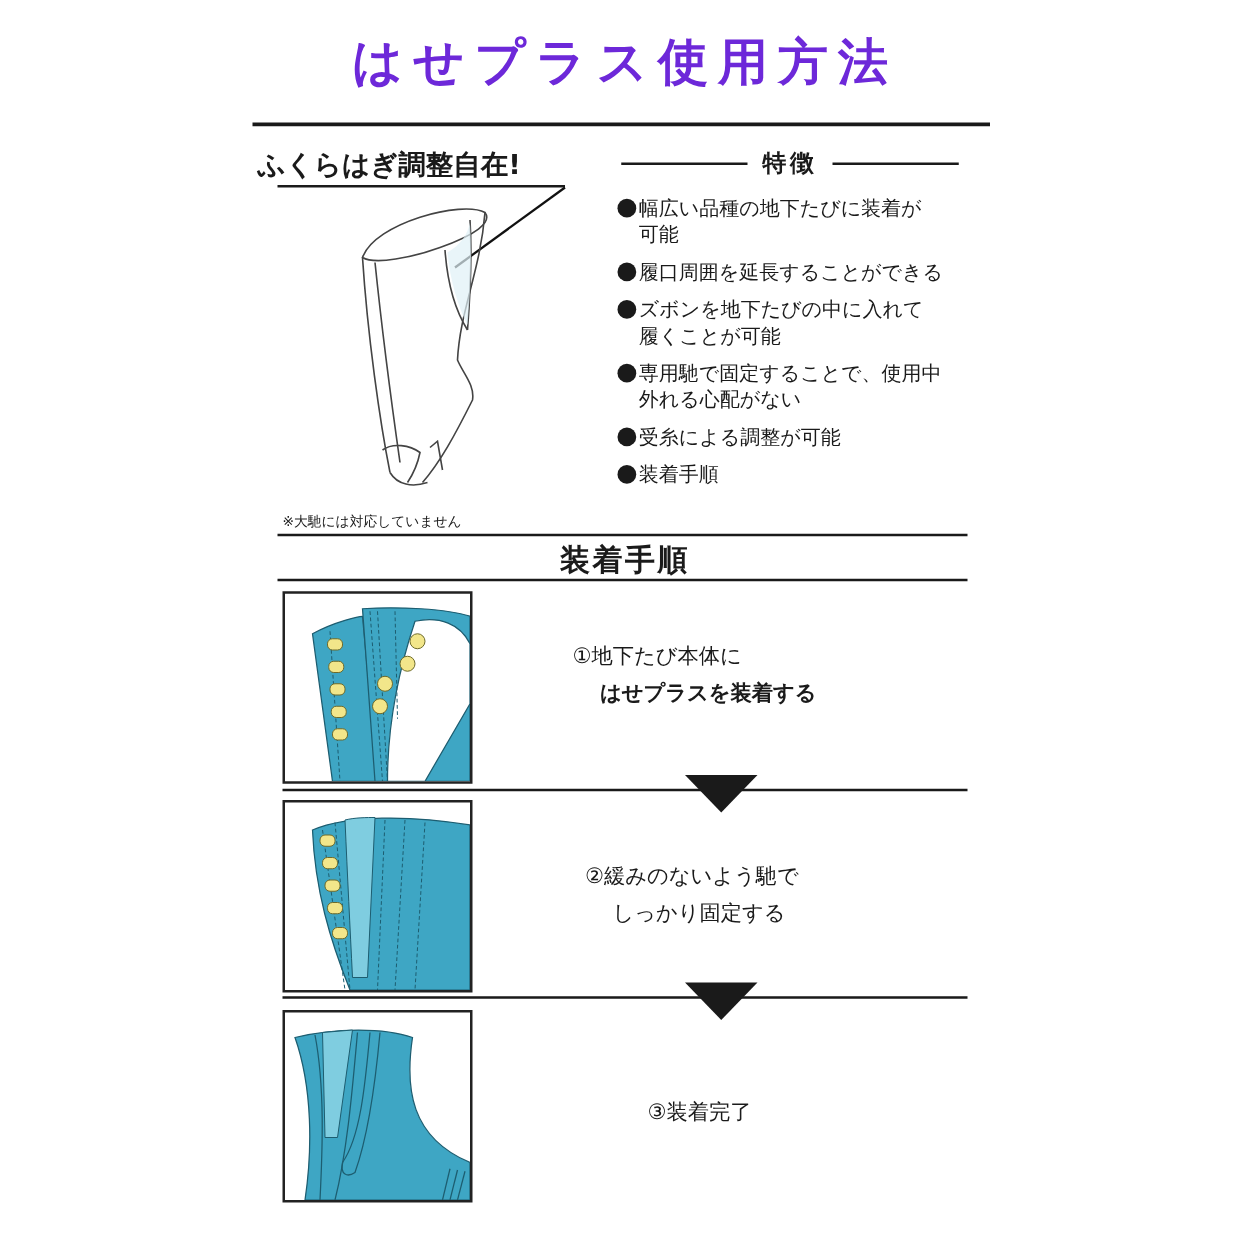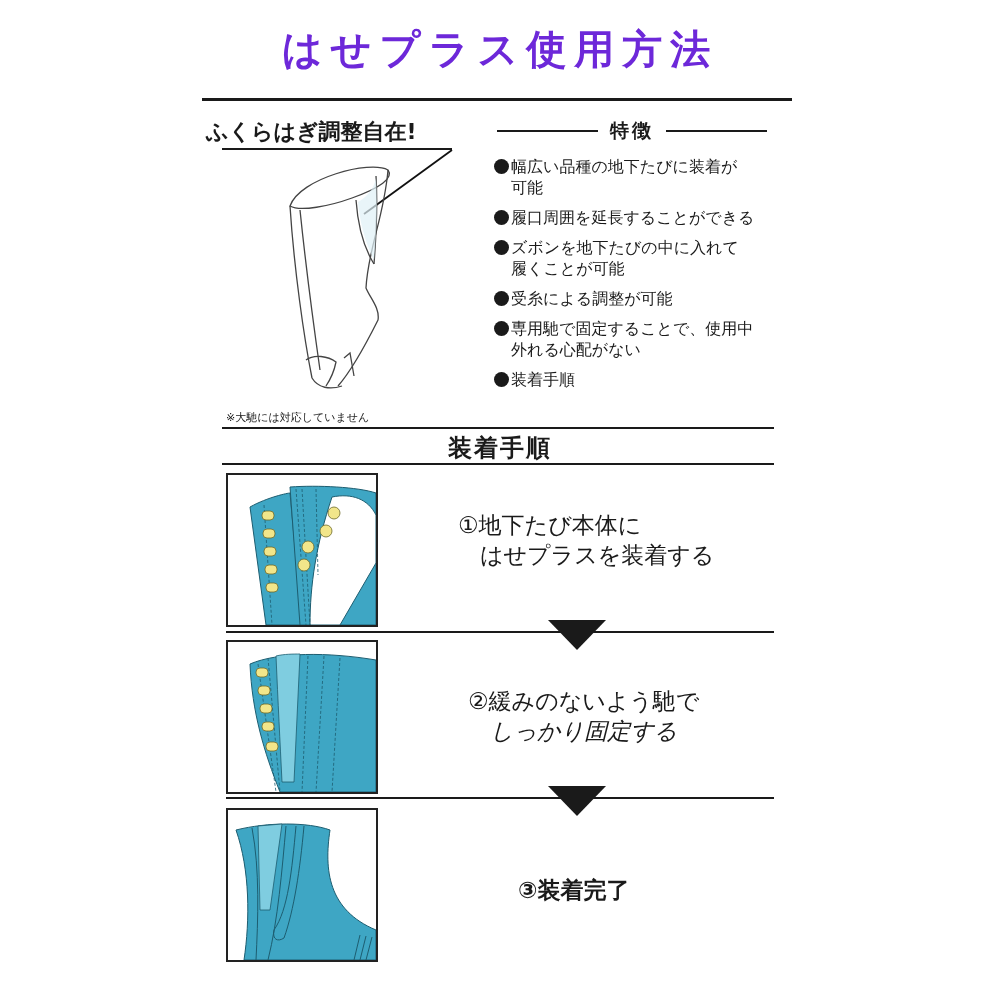--- a/index.html
+++ b/index.html
@@ -15,21 +15,21 @@
   .features-head { left: 497px; top: 118px; width: 270px; height: 26px; display:flex; align-items:center; }
   .features-head .line { flex:1; height: 1.5px; background:#1a1a1a; }
   .features-head .txt { font-size: 19px; font-weight: bold; padding: 0 12px; letter-spacing: 3px; }
   .feat-list { left: 494px; top: 156px; width: 300px; margin:0; padding:0; list-style:none; }
   .feat-list li { display:flex; font-size: 16px; line-height: 21px; margin-bottom: 9px; }
   .feat-list .bullet { width: 15px; height: 15px; border-radius: 50%; background:#1a1a1a;
                        flex: 0 0 15px; margin-top: 3px; margin-right: 2px; }
   .note { left: 226px; top: 410px; font-size: 11px; }
   .steps-title { left: 200px; width: 600px; top: 432px; text-align:center; font-size: 24px; font-weight: bold; letter-spacing: 2px; }
   .step-img { width: 148px; height: 150px; border: 2px solid #222; background:#fff; overflow:hidden; }
-  .step-text { font-size: 23px; line-height: 30px; }
+  .step-text { font-size: 17px; line-height: 30px; }
   .arrow { width: 0; height: 0; border-left: 29px solid transparent; border-right: 29px solid transparent;
            border-top: 30px solid #1a1a1a; }
 </style>
 </head>
 <body>
 
 <div class="abs title">はせプラス使用方法</div>
 <div class="abs hr" style="left:202px; top:98px; width:590px; height:3px;"></div>
 
 <div class="abs calf-label">ふくらはぎ調整自在!</div>
@@ -65,25 +65,25 @@
   <li>
     <span class="bullet"></span>
     <span>履口周囲を延長することができる</span>
   </li>
   <li>
     <span class="bullet"></span>
     <span><span>ズボンを地下たびの中に入れて</span><br><span>履くことが可能</span></span>
   </li>
   <li>
     <span class="bullet"></span>
-    <span>受糸による調整が可能</span>
+    <span><span>専用馳で固定することで、使用中</span><br><span>外れる心配がない</span></span>
   </li>
   <li>
     <span class="bullet"></span>
-    <span><span>専用馳で固定することで、使用中</span><br><span>外れる心配がない</span></span>
+    <span>受糸による調整が可能</span>
   </li>
   <li>
     <span class="bullet"></span>
     <span>装着手順</span>
   </li>
 </ul>
 
 <div class="abs note">※大馳には対応していません</div>
 <div class="abs hr" style="left:222px; top:427px; width:552px;"></div>
 <div class="abs steps-title">装着手順</div>
@@ -108,21 +108,21 @@
       <rect x="38" y="108" width="12" height="9" rx="4"></rect>
       <circle cx="106" cy="38" r="6"></circle>
       <circle cx="98" cy="56" r="6"></circle>
       <circle cx="80" cy="72" r="6"></circle>
       <circle cx="76" cy="90" r="6"></circle>
     </g>
   </svg>
 </div>
 <div class="abs step-text" style="left:458px; top:510px;">
   <div>①地下たび本体に</div>
-  <div style="padding-left:22px;">はせプラスを装着する</div>
+  <div style="padding-left:22px;font-weight:bold;">はせプラスを装着する</div>
 </div>
 <div class="abs hr" style="left:226px; top:631px; width:548px; height:1.5px;"></div>
 <div class="abs arrow" style="left:548px; top:620px;"></div>
 
 <div class="abs step-img" style="left:226px; top:640px;">
   <svg width="148" height="150" viewBox="0 0 148 150">
     <path d="M22,22 C50,10 100,10 148,18 L148,150 L52,150 C36,110 24,70 22,22 Z" fill="#3ea6c4" stroke="#1d5d70" stroke-width="1"></path>
     <path d="M48,14 C56,12 66,12 72,12 L66,140 L54,140 C52,100 50,60 48,14 Z" fill="#7fcde0" stroke="#1d5d70" stroke-width="0.8"></path>
     <g stroke="#1d5d70" stroke-width="0.8" stroke-dasharray="3,2" fill="none">
       <line x1="30" y1="22" x2="48" y2="150"></line>
@@ -135,34 +135,34 @@
       <rect x="28" y="26" width="12" height="9" rx="4"></rect>
       <rect x="30" y="44" width="12" height="9" rx="4"></rect>
       <rect x="32" y="62" width="12" height="9" rx="4"></rect>
       <rect x="34" y="80" width="12" height="9" rx="4"></rect>
       <rect x="38" y="100" width="12" height="9" rx="4"></rect>
     </g>
   </svg>
 </div>
 <div class="abs step-text" style="left:468px; top:686px;">
   <div>②緩みのないよう馳で</div>
-  <div style="padding-left:22px;font-style:italic;">しっかり固定する</div>
+  <div style="padding-left:22px;">しっかり固定する</div>
 </div>
 <div class="abs hr" style="left:226px; top:797px; width:548px; height:1.5px;"></div>
 <div class="abs arrow" style="left:548px; top:786px;"></div>
 
 <div class="abs step-img" style="left:226px; top:808px;">
   <svg width="148" height="150" viewBox="0 0 148 150">
     <path d="M8,20 C40,12 80,12 102,20 C96,60 100,100 148,120 L148,150 L16,150 C22,110 22,60 8,20 Z" fill="#3ea6c4" stroke="#1d5d70" stroke-width="1"></path>
     <path d="M30,16 L54,14 L42,100 L32,100 Z" fill="#7fcde0" stroke="#1d5d70" stroke-width="0.8"></path>
     <g stroke="#1d5d70" stroke-width="1" fill="none">
       <path d="M24,18 C32,60 30,110 28,150"></path>
       <path d="M58,16 C54,60 50,110 40,150"></path>
       <path d="M68,16 C64,60 60,100 46,120 C44,130 50,132 56,128 C66,100 72,60 76,16"></path>
       <line x1="126" y1="150" x2="132" y2="125"></line>
       <line x1="132" y1="150" x2="138" y2="126"></line>
       <line x1="138" y1="150" x2="144" y2="127"></line>
     </g>
   </svg>
 </div>
-<div class="abs step-text" style="left:518px; top:875px;font-weight:bold;">
+<div class="abs step-text" style="left:518px; top:875px;">
   <div>③装着完了</div>
 </div>
 
 </body></html>

